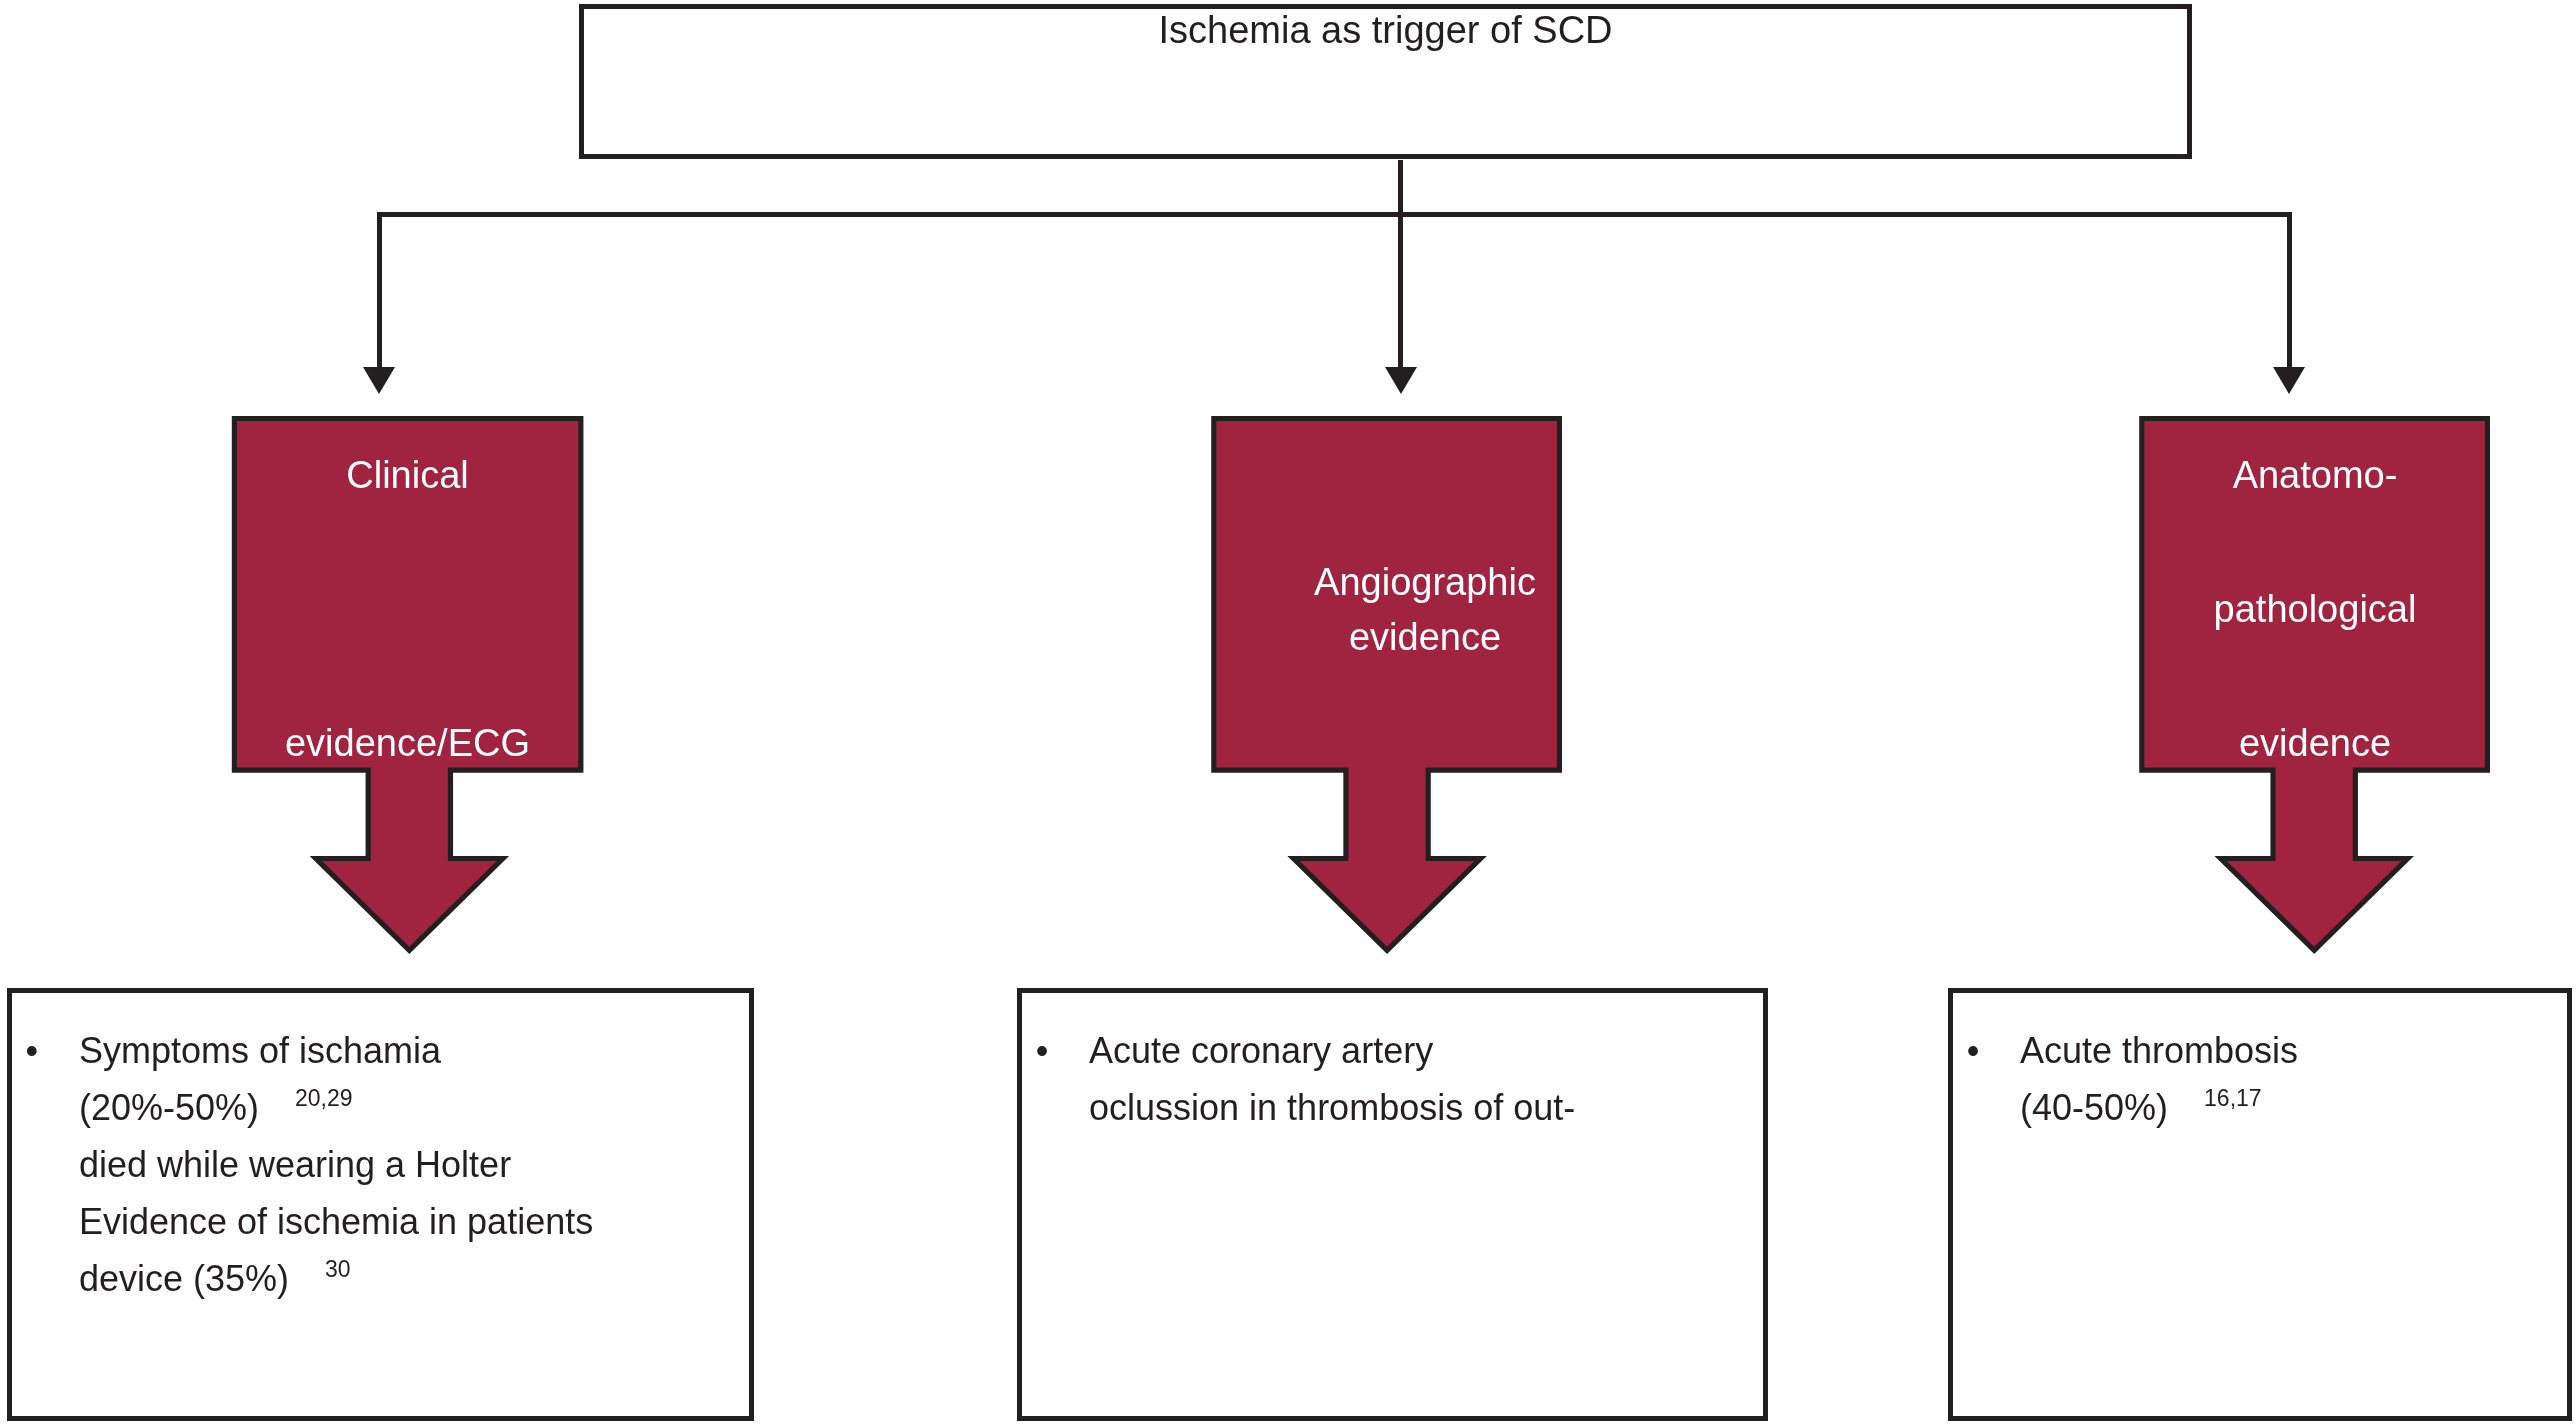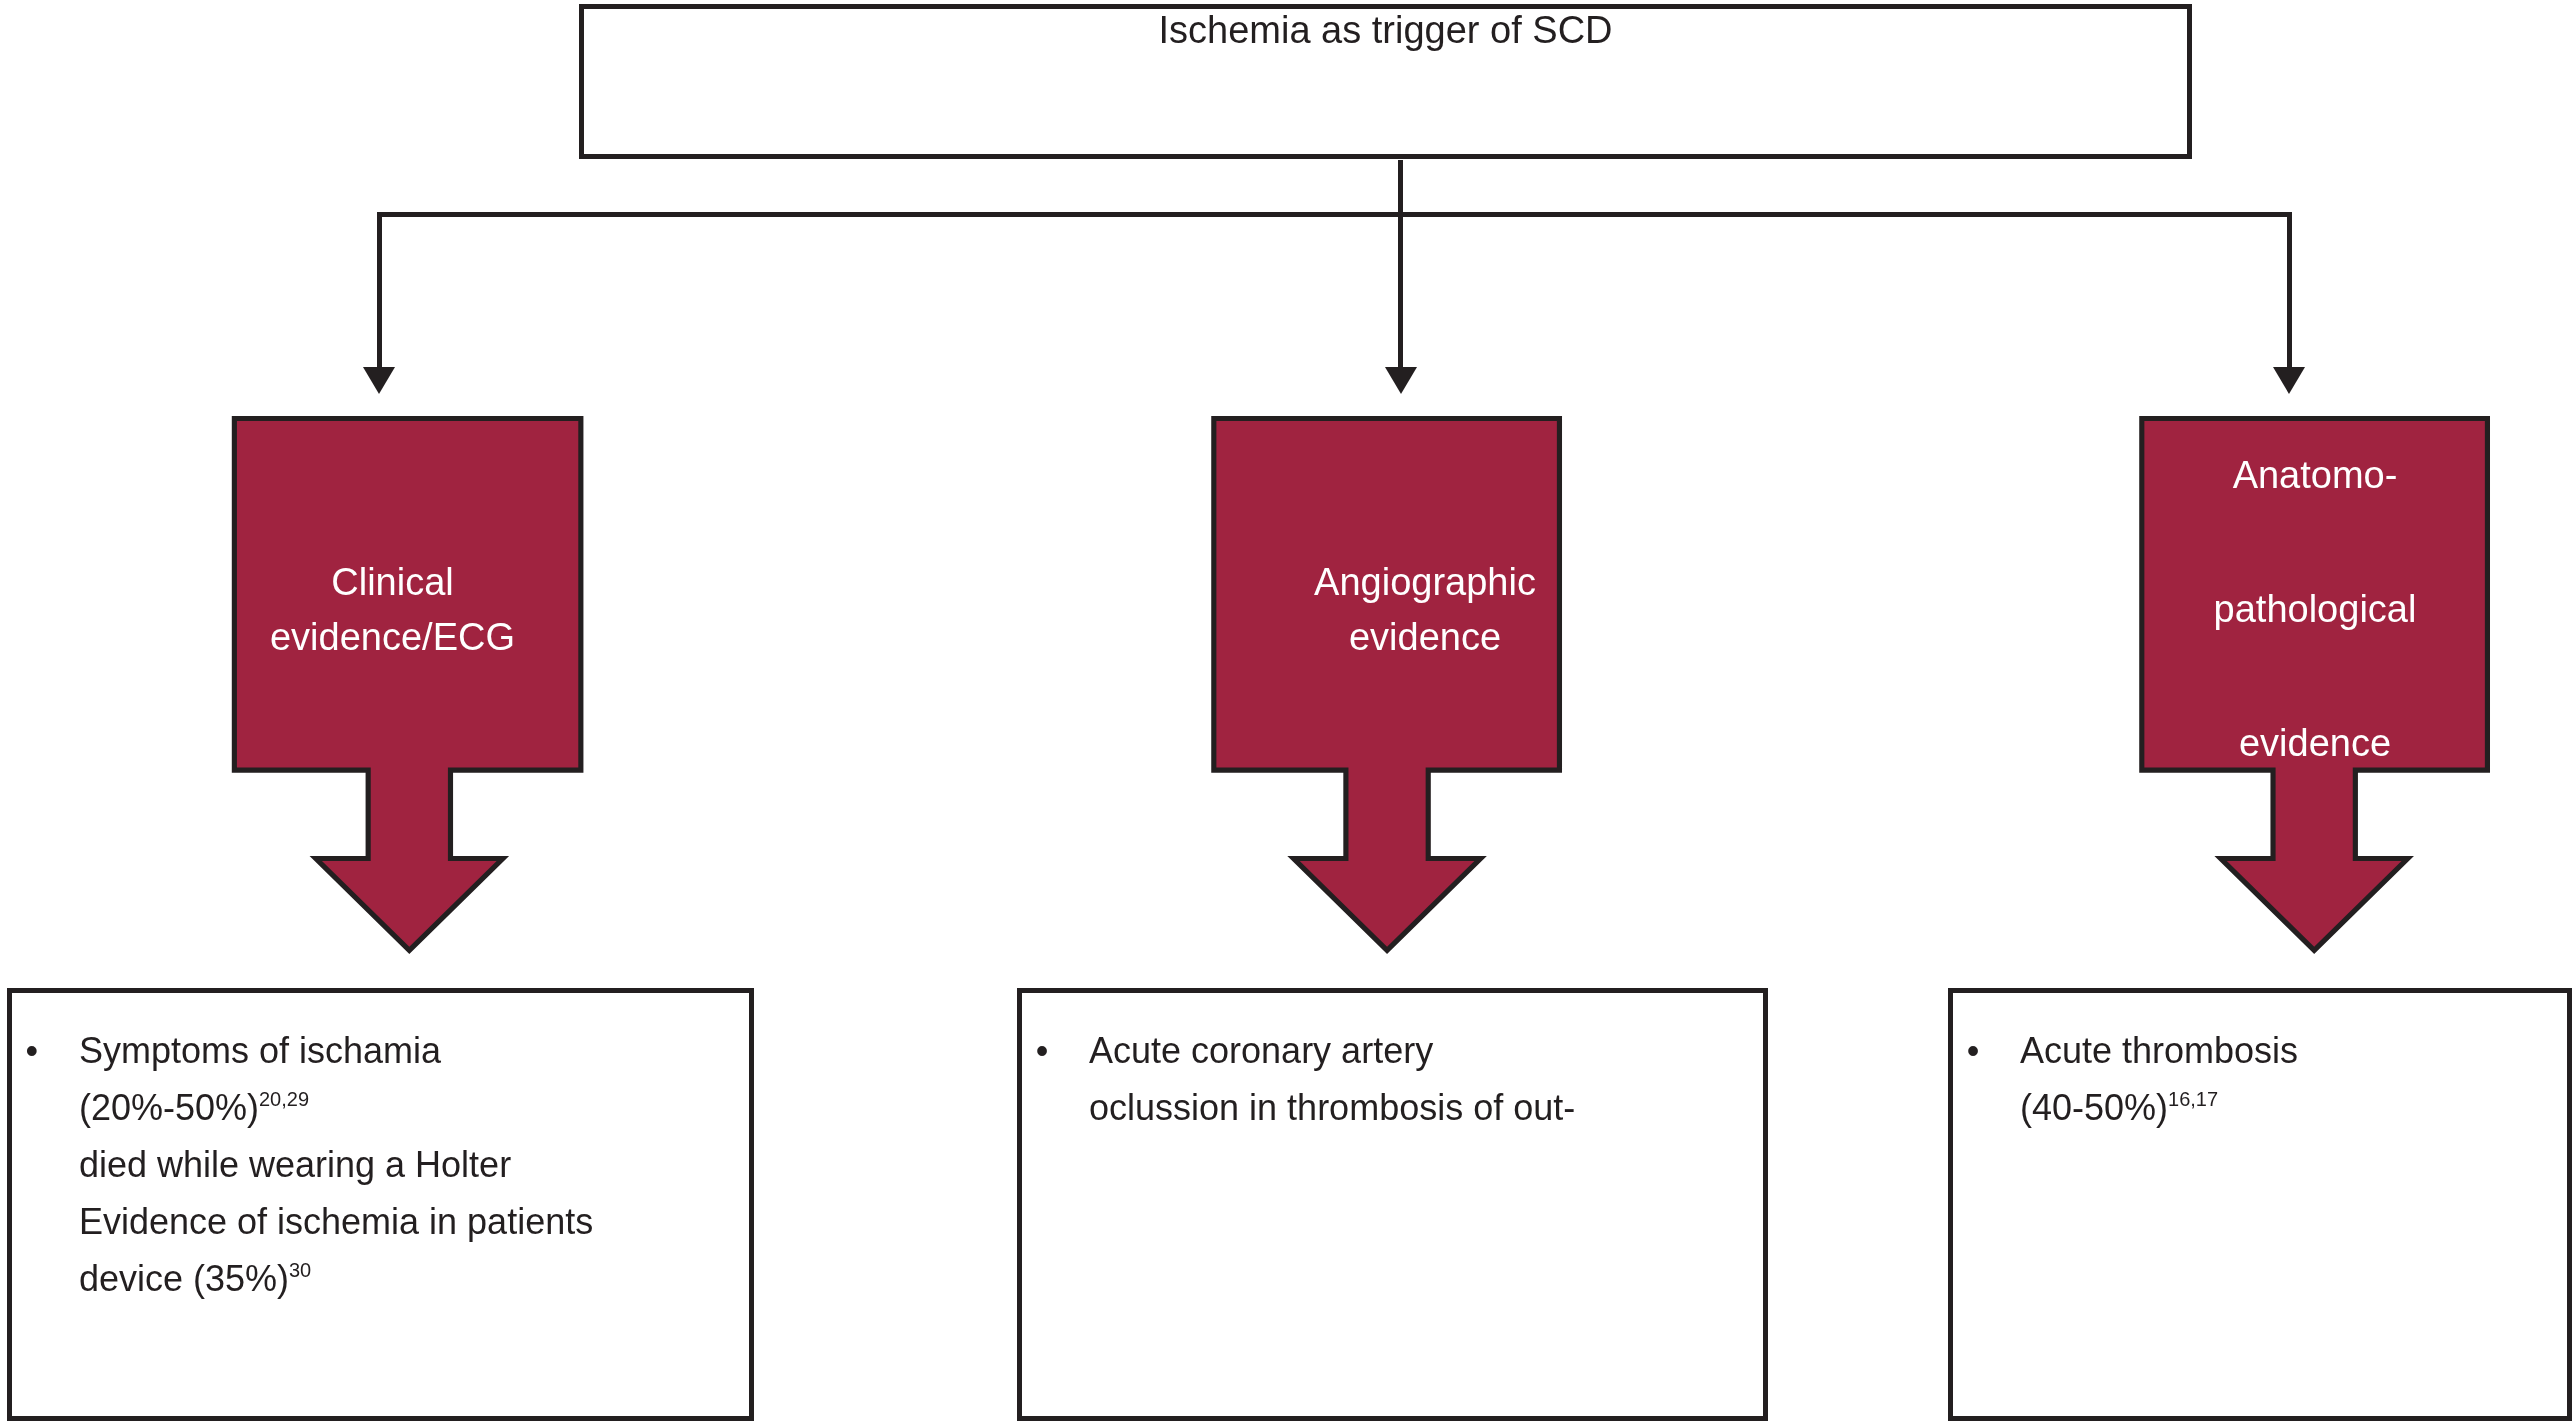--- a/index.html
+++ b/index.html
@@ -46,21 +46,21 @@
   
   .detail-box{
     position:absolute;top:988px;height:433px;
     border:5.1px solid var(--dark);background:var(--paper);
     box-sizing:border-box;
     padding-top:29px;
     font-size:36px;line-height:57px;
   }
   .detail-line{position:relative;padding-left:67px;white-space:nowrap;}
   .detail-line .bullet{position:absolute;left:13.7px;top:0;}
-  .sup{font-size:20px;line-height:0;position:relative;top:-13.7px;}
+  .sup{font-size:23px;line-height:0;position:relative;top:-13.7px;margin-left:36px;}
 </style>
 </head>
 <body>
 
 <div id="canvas">
 
   <div class="title-box">
     <span>Ischemia as trigger of SCD</span>
   </div>
 
@@ -72,21 +72,21 @@
   <div class="arrow-small" style="left:363px;top:367px;"></div>
   <div class="arrow-small" style="left:1385px;top:367px;"></div>
   <div class="arrow-small" style="left:2273px;top:367px;"></div>
 
   <svg id="plaques" viewBox="0 0 3003 1665">
     <polygon points="273,488 677,488 677,898 525,898 525,1001 586,1001 477,1108 368,1001 429,1001 429,898 273,898"></polygon>
     <polygon points="1415,488 1818,488 1818,898 1665,898 1665,1001 1726,1001 1617,1108 1508,1001 1569,1001 1569,898 1415,898"></polygon>
     <polygon points="2497,488 2900,488 2900,898 2746,898 2746,1001 2807,1001 2698,1108 2589,1001 2650,1001 2650,898 2497,898"></polygon>
   </svg>
 
-  <div class="plaque-label" style="left:219px;width:347px;">
+  <div class="plaque-label" style="left:234px;width:347px;justify-content:space-between;">
       <div class="lbl-line">Clinical</div>
       <div class="lbl-line">evidence/ECG</div>
     </div>
   <div class="plaque-label" style="left:1252px;width:346px;">
       <div class="lbl-line">Angiographic</div>
       <div class="lbl-line">evidence</div>
     </div>
   <div class="plaque-label" style="left:2142px;width:346px;justify-content:space-between;">
       <div class="lbl-line">Anatomo-</div>
       <div class="lbl-line">pathological</div>

